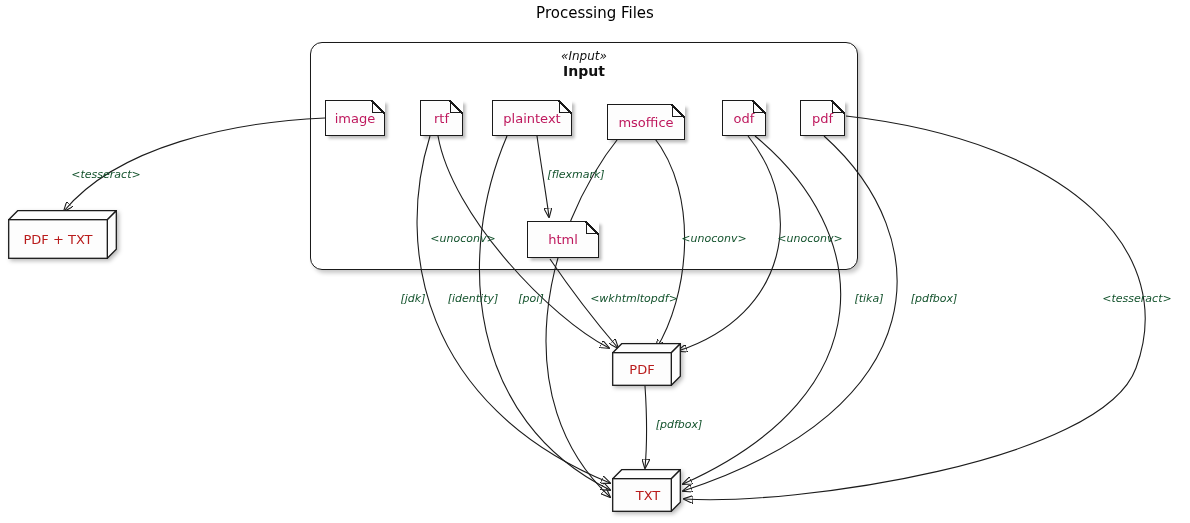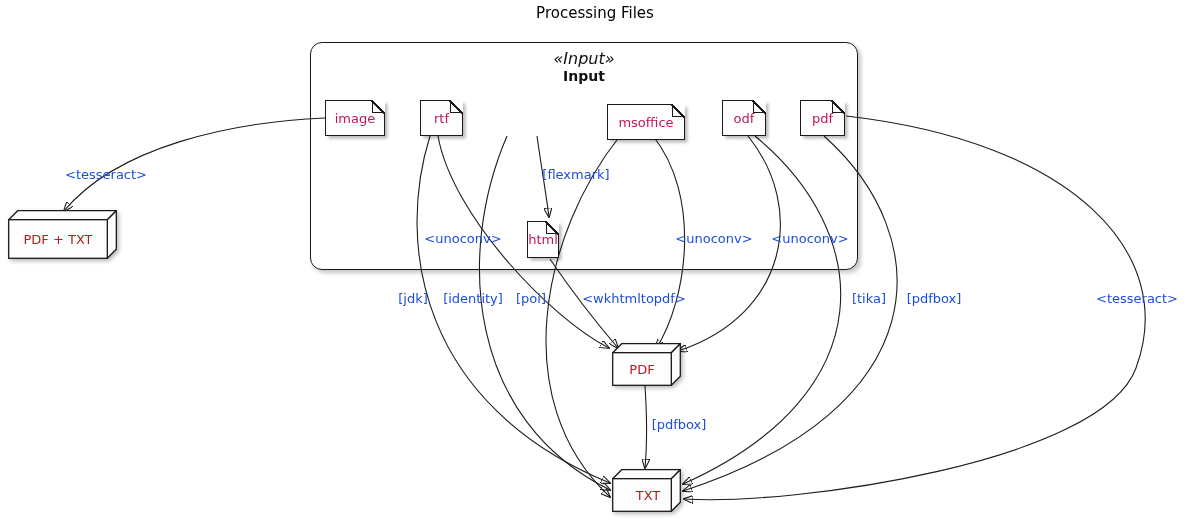--- a/index.html
+++ b/index.html
@@ -7,21 +7,21 @@
   body { font-family:"DejaVu Sans","Liberation Sans",sans-serif; color:#111; }
 
   .canvas { position:relative; width:1190px; height:523px; background:#fff; overflow:hidden; }
 
   .title { position:absolute; left:0; top:4px; width:100%; text-align:center;
            font-size:15px; font-weight:normal; color:#000; }
 
   .package { position:absolute; left:310px; top:42px; width:548px; height:228px;
              border:1.5px solid #1a1a1a; border-radius:12px; background:#fff;
              box-shadow:3px 3px 4px rgba(0,0,0,.22); }
-  .pkg-stereotype { margin-top:6px; text-align:center; font-style:italic; font-size:16px; }
+  .pkg-stereotype { margin-top:6px; text-align:center; font-style:italic; font-size:12px; }
   .pkg-name { text-align:center; font-weight:bold; font-size:14px; }
 
   svg.edges { position:absolute; left:0; top:0; pointer-events:none; }
   svg.edges path { fill:none; stroke:#1c1c1c; stroke-width:1.1; }
 
   .file { position:absolute; background:#fdfdfd; border:1.3px solid #1a1a1a;
           box-shadow:2.5px 2.5px 3px rgba(0,0,0,.28);
           display:flex; align-items:center; justify-content:center;
           font-size:13px; color:#be185d; }
   .file::before { content:""; position:absolute; top:-1.3px; right:-1.3px;
@@ -29,22 +29,22 @@
           background:linear-gradient(225deg,#fff 0%,#fff 46%,#1a1a1a 46%,#1a1a1a 55%,rgba(0,0,0,0) 55%); }
   .file::after { content:""; position:absolute; top:-1.3px; right:-1.3px;
           width:13px; height:13px;
           border-left:1.3px solid #1a1a1a; border-bottom:1.3px solid #1a1a1a; }
 
   .box3d { position:absolute; }
   .box3d svg { display:block; filter:drop-shadow(2.5px 2.5px 2px rgba(0,0,0,.28)); }
   .box3d .lbl { position:absolute; display:flex; align-items:center; justify-content:center;
                 font-size:13px; color:#b91c1c; }
 
-  .elabel { position:absolute; transform:translate(-50%,-50%); font-size:13px;
-            white-space:nowrap; color:#1d4ed8; }
+  .elabel { position:absolute; transform:translate(-50%,-50%); font-size:11px;
+            white-space:nowrap; color:#14532d;font-style:italic; }
 </style>
 </head>
 <body>
 
 <div class="canvas">
 
   <div class="title">Processing Files</div>
 
   <div class="package">
     <div class="pkg-stereotype">«Input»</div>
@@ -71,30 +71,33 @@
     <path d="M 846 116 C 1075 142, 1178 255, 1136 368 C 1102 462, 792 506, 684 499" marker-end="url(#arrow)"></path>
     <path d="M 645 386 C 647 416, 647 446, 645 468" marker-end="url(#arrow)"></path>
   </svg>
 
   <div class="file" style="left:325px;top:100px;width:60px;height:36px">
     <span>image</span>
   </div>
   <div class="file" style="left:420px;top:100px;width:43px;height:36px">
     <span>rtf</span>
   </div>
+  <div class="file" style="left:492px;top:100px;width:80px;height:36px">
+    <span>plaintext</span>
+  </div>
   <div class="file" style="left:607px;top:104px;width:78px;height:36px">
     <span>msoffice</span>
   </div>
   <div class="file" style="left:722px;top:100px;width:44px;height:36px">
     <span>odf</span>
   </div>
   <div class="file" style="left:800px;top:100px;width:45px;height:36px">
     <span>pdf</span>
   </div>
-  <div class="file" style="left:527px;top:221px;width:32px;height:37px">
+  <div class="file" style="left:527px;top:221px;width:72px;height:37px">
     <span>html</span>
   </div>
 
   <div class="box3d" style="left:8px;top:210px">
     <svg width="109" height="49">
       <polygon points="0.7,9.7 9.7,0.7 108.3,0.7 99.3,9.7" fill="#fdfdfd" stroke="#1a1a1a" stroke-width="1.3"></polygon>
       <polygon points="99.3,9.7 108.3,0.7 108.3,39.3 99.3,48.3" fill="#fdfdfd" stroke="#1a1a1a" stroke-width="1.3"></polygon>
       <rect x="0.7" y="9.7" width="98.6" height="38.6" fill="#fdfdfd" stroke="#1a1a1a" stroke-width="1.3"></rect>
     </svg>
     <span class="lbl" style="left:0;top:9px;width:100px;height:40px">PDF + TXT</span>

